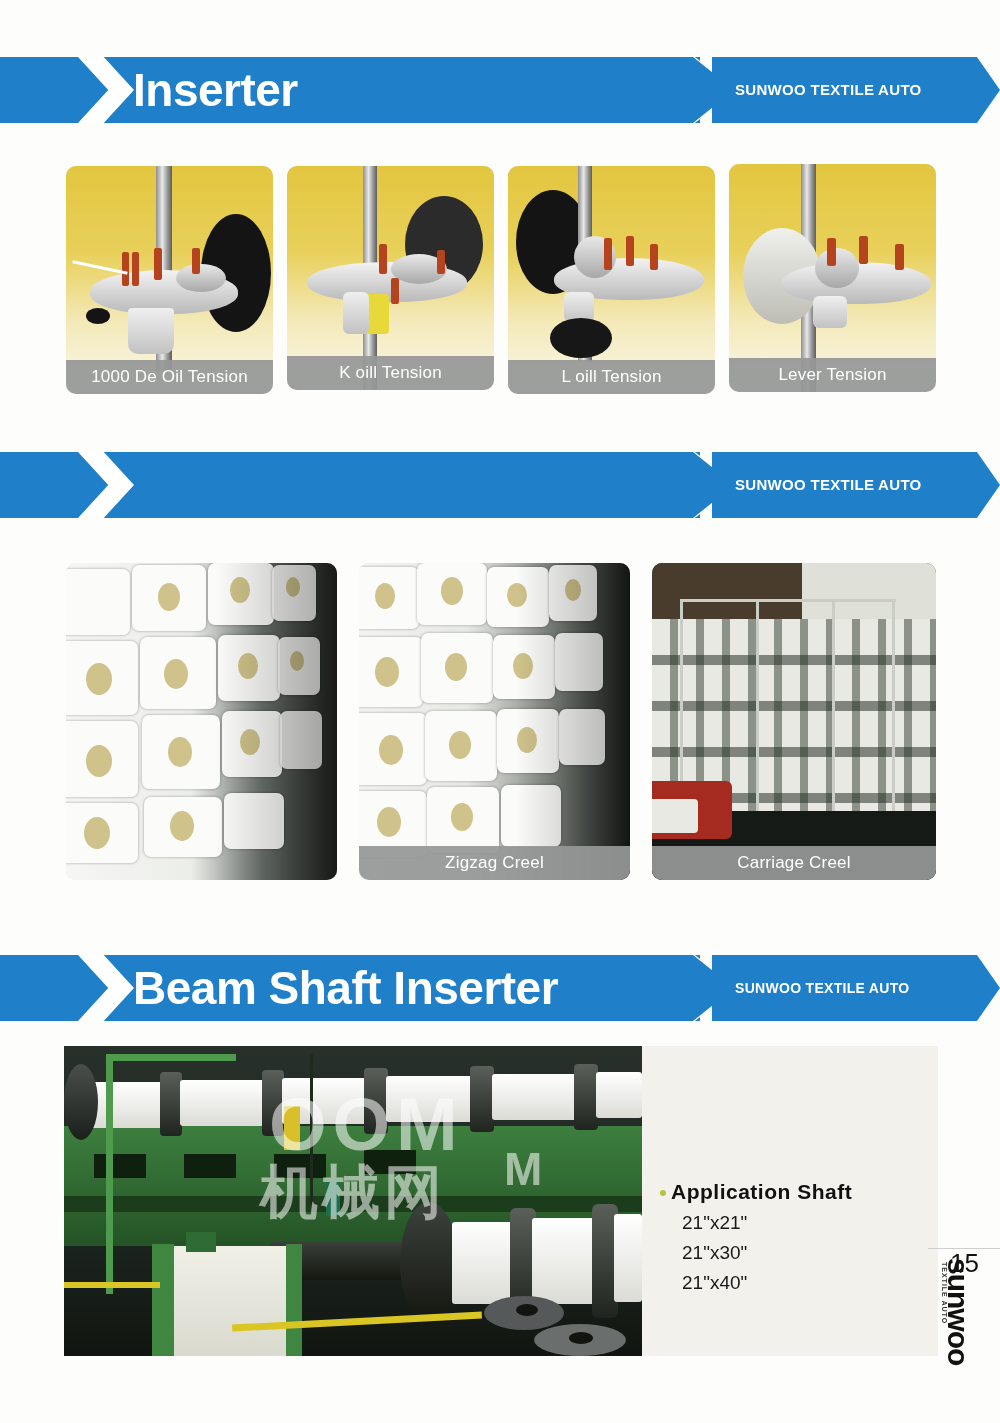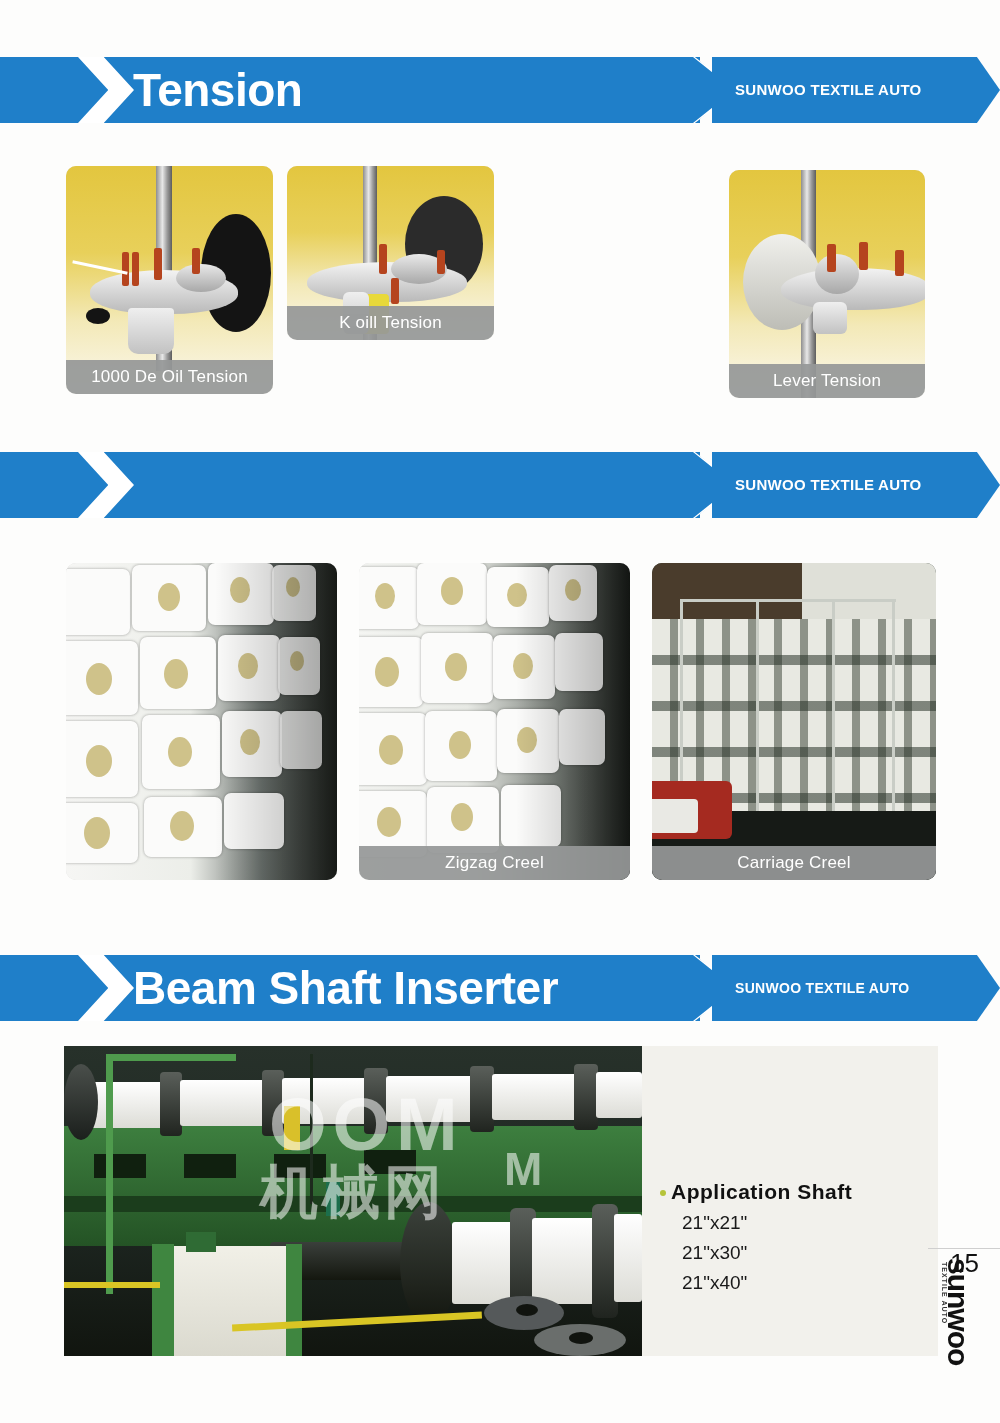--- a/index.html
+++ b/index.html
@@ -109,21 +109,21 @@
 
 <div class="page">
 
   <div class="banner" style="top:57px;">
     <div class="band-left"></div>
     <div class="band-main"></div>
     <div class="band-main-tip"></div>
     <div class="band-chevron-gap"></div>
     <div class="band-gap2"></div>
     <div class="band-right"></div>
-    <div class="band-title">Tension</div>
+    <div class="band-title">Inserter</div>
     <div class="band-brand">SUNWOO TEXTILE AUTO</div>
   </div>
 
   <div class="card" style="left:66px;top:166px;width:207px;height:228px;">
     <div class="photo">
       <div class="tens-bg"></div>
       <div class="pole" style="left:90px;top:0;width:16px;height:205px;"></div>
       <div class="disc" style="left:135px;top:48px;width:70px;height:118px;"></div>
       <div class="plate" style="left:24px;top:104px;width:148px;height:44px;"></div>
       <div class="ring" style="left:110px;top:98px;width:50px;height:28px;"></div>
@@ -131,38 +131,53 @@
       <div class="knob" style="left:66px;top:86px;width:7px;height:34px;"></div>
       <div class="knob" style="left:88px;top:82px;width:8px;height:32px;"></div>
       <div class="knob" style="left:126px;top:82px;width:8px;height:26px;"></div>
       <div class="hub" style="left:62px;top:142px;width:46px;height:46px;border-radius:4px 4px 10px 10px;"></div>
       <div class="disc" style="left:20px;top:142px;width:24px;height:16px;"></div>
       <div style="position:absolute;left:6px;top:100px;width:56px;height:3px;background:#fff;transform:rotate(12deg);"></div>
     </div>
     <div class="caption">1000 De Oil Tension</div>
   </div>
 
-  <div class="card" style="left:287px;top:166px;width:207px;height:174px;">
+  <div class="card" style="left:287px;top:166px;width:207px;height:224px;">
     <div class="photo">
       <div class="tens-bg"></div>
       <div class="pole" style="left:76px;top:0;width:14px;height:228px;"></div>
       <div class="disc" style="left:118px;top:30px;width:78px;height:96px;border-radius:50%;background:#2b2b2b;"></div>
       <div class="plate" style="left:20px;top:96px;width:160px;height:40px;"></div>
       <div class="ring" style="left:104px;top:88px;width:56px;height:30px;"></div>
       <div class="knob" style="left:92px;top:78px;width:8px;height:30px;"></div>
       <div class="knob" style="left:104px;top:112px;width:8px;height:26px;"></div>
       <div class="knob" style="left:150px;top:84px;width:8px;height:24px;"></div>
       <div style="position:absolute;left:58px;top:128px;width:44px;height:40px;background:#e8d93a;border-radius:4px;"></div>
       <div class="hub" style="left:56px;top:126px;width:26px;height:42px;"></div>
     </div>
     <div class="caption">K oill Tension</div>
   </div>
 
-
-  <div class="card" style="left:729px;top:170px;width:178px;height:228px;padding-left:18px;">
+  <div class="card" style="left:508px;top:166px;width:207px;height:228px;">
+    <div class="photo">
+      <div class="tens-bg"></div>
+      <div class="disc" style="left:8px;top:24px;width:74px;height:104px;"></div>
+      <div class="pole" style="left:70px;top:0;width:14px;height:196px;"></div>
+      <div class="plate" style="left:46px;top:92px;width:150px;height:42px;"></div>
+      <div class="ring" style="left:66px;top:70px;width:42px;height:42px;"></div>
+      <div class="knob" style="left:96px;top:72px;width:8px;height:32px;"></div>
+      <div class="knob" style="left:118px;top:70px;width:8px;height:30px;"></div>
+      <div class="knob" style="left:142px;top:78px;width:8px;height:26px;"></div>
+      <div class="hub" style="left:56px;top:126px;width:30px;height:30px;"></div>
+      <div style="position:absolute;left:42px;top:152px;width:62px;height:40px;background:#171717;border-radius:50%;"></div>
+    </div>
+    <div class="caption">L oill Tension</div>
+  </div>
+
+  <div class="card" style="left:729px;top:164px;width:207px;height:228px;">
     <div class="photo">
       <div class="tens-bg"></div>
       <div class="pole" style="left:72px;top:0;width:15px;height:228px;"></div>
       <div style="position:absolute;left:14px;top:64px;width:78px;height:96px;background:linear-gradient(180deg,#f0f0ec,#bdbdb6);border-radius:50%;"></div>
       <div class="plate" style="left:52px;top:98px;width:150px;height:42px;"></div>
       <div class="ring" style="left:86px;top:84px;width:44px;height:40px;"></div>
       <div class="knob" style="left:98px;top:74px;width:9px;height:28px;"></div>
       <div class="knob" style="left:130px;top:72px;width:9px;height:28px;"></div>
       <div class="knob" style="left:166px;top:80px;width:9px;height:26px;"></div>
       <div class="hub" style="left:84px;top:132px;width:34px;height:32px;"></div>

